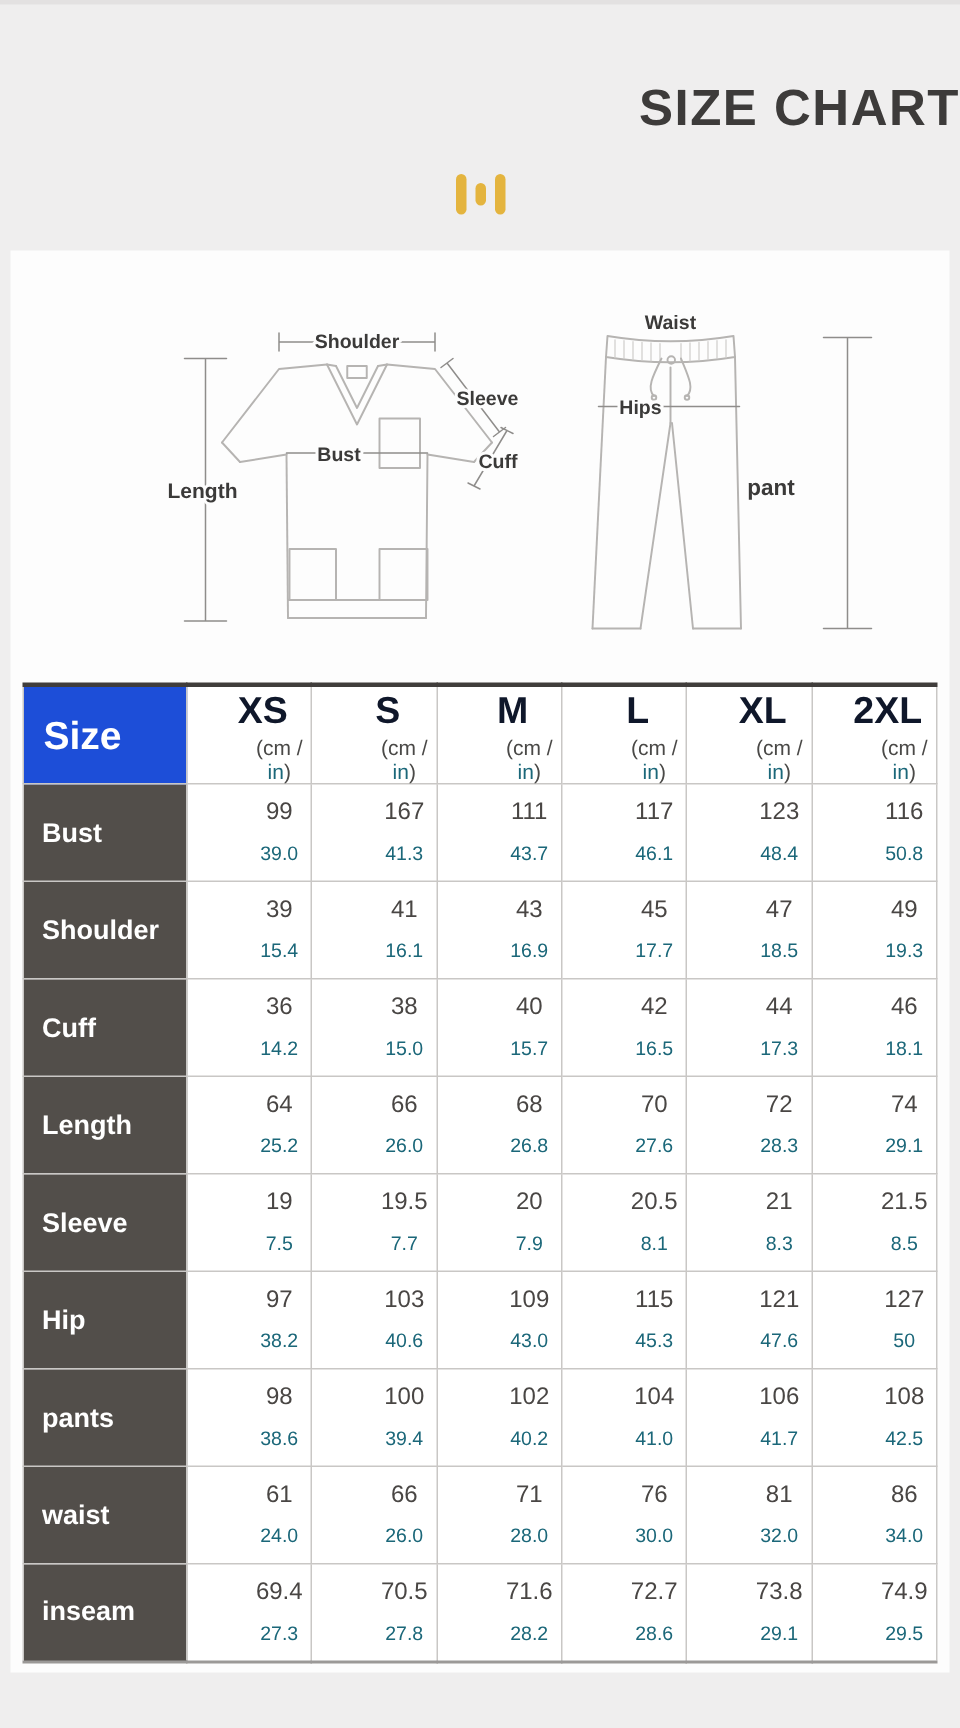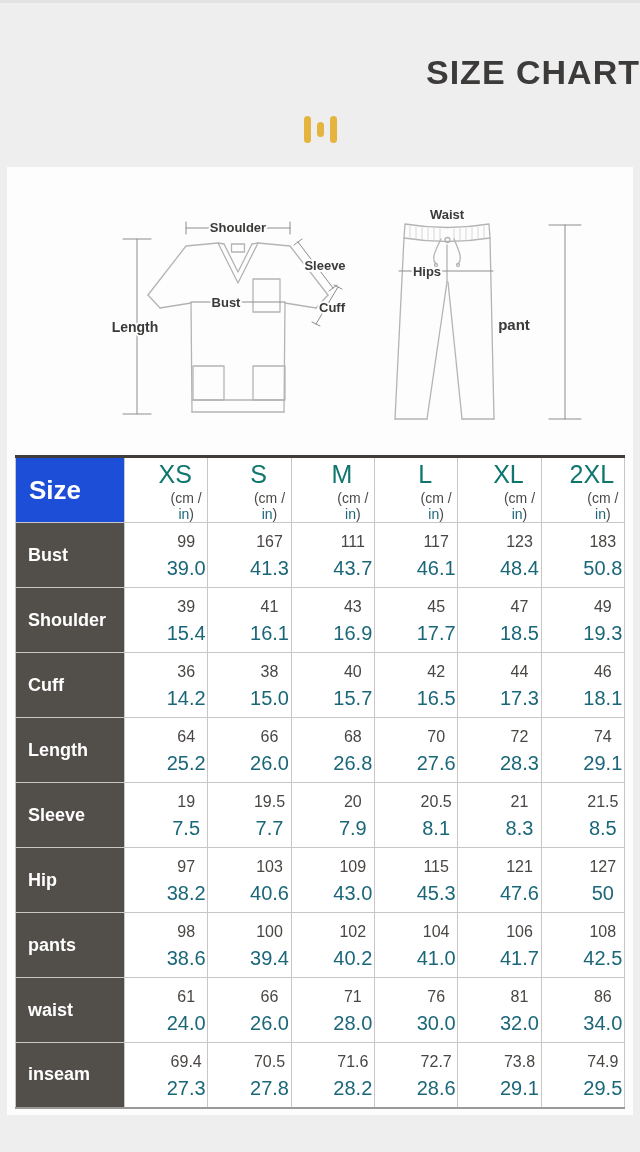--- a/index.html
+++ b/index.html
@@ -32,30 +32,30 @@
     border-top:3px solid #403d3b;border-bottom:2px solid #9b9997;
   }
   .size-table th,.size-table td{border:1px solid #c9c7c5;padding:0;}
   .size-table thead tr{height:64px;}
   .size-table tbody tr{height:65px;}
   th.corner{
     background:#1d4ed8;color:#ffffff;font-size:26px;font-weight:bold;
     text-align:left;padding-left:13px;width:95px;
   }
   th.size-col-header{background:#ffffff;text-align:center;vertical-align:middle;}
-  .size-name{display:block;font-size:25px;font-weight:normal;color:#0f766e;line-height:27px;margin-top:3px;padding-left:18px;}
+  .size-name{display:block;font-size:25px;font-weight:bold;color:#0f172a;line-height:27px;margin-top:3px;padding-left:18px;}
   .unit-line{font-size:14px;font-weight:normal;color:#4a4947;line-height:16px;margin-top:2px;margin-left:40px;}
   .unit-in{color:#1b6779;}
   tbody th.row-label{
     background:#524e4a;color:#ffffff;font-size:18px;font-weight:bold;
     text-align:left;padding-left:12px;font-weight:bold;
   }
   .size-table td{text-align:center;background:#ffffff;vertical-align:middle;padding-left:40px;}
   .cm-val{font-size:16px;color:#494644;line-height:27px;}
-  .in-val{font-size:20px;color:#1b6779;line-height:27px;}
+  .in-val{font-size:13px;color:#1b6779;line-height:27px;}
 </style>
 </head>
 <body>
 
 <div class="top-strip"></div>
 
 <h1 class="page-title">SIZE CHART</h1>
 
 <div class="gold-bars">
   <span class="bar tall"></span>
@@ -184,21 +184,21 @@
           </td>
           <td>
             <div class="cm-val">117</div>
             <div class="in-val">46.1</div>
           </td>
           <td>
             <div class="cm-val">123</div>
             <div class="in-val">48.4</div>
           </td>
           <td>
-            <div class="cm-val">183</div>
+            <div class="cm-val">116</div>
             <div class="in-val">50.8</div>
           </td>
         </tr>
         <tr>
           <th class="row-label">Shoulder</th>
           <td>
             <div class="cm-val">39</div>
             <div class="in-val">15.4</div>
           </td>
           <td>

